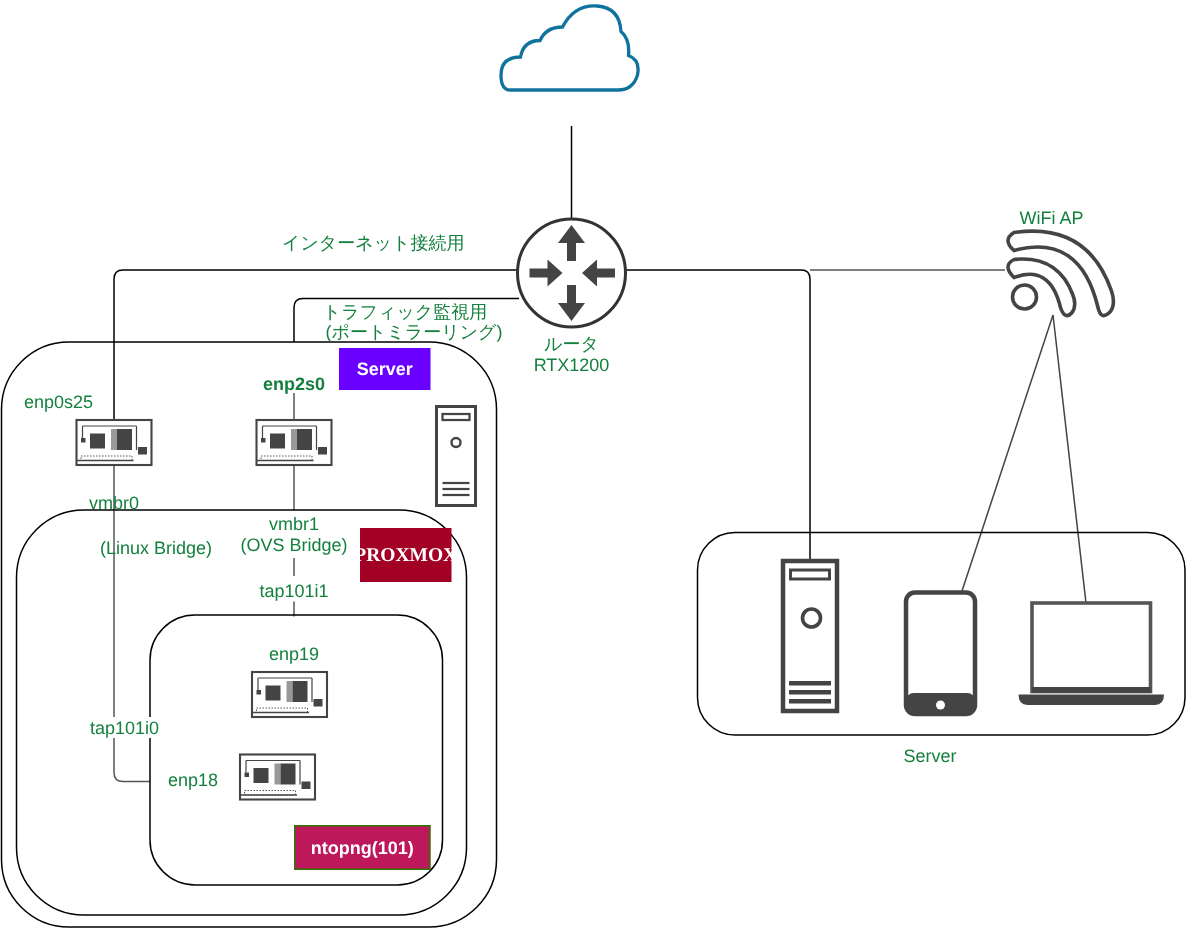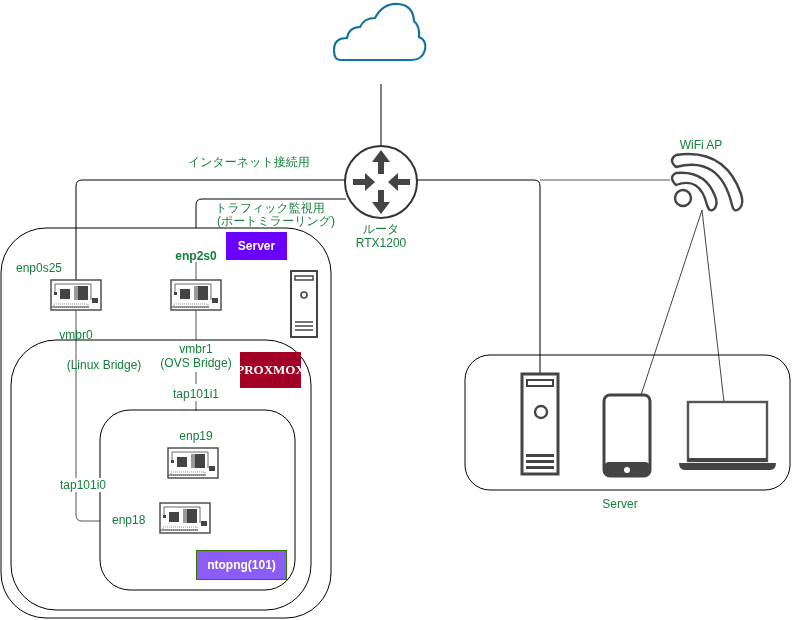--- a/index.html
+++ b/index.html
@@ -120,15 +120,15 @@
 <div class="badge" style="left:240px; top:352px; width:61px; height:36px; background:#A20025; font-family:'Liberation Serif', serif; font-size:13px;">PROXMOX</div>
 <div class="lbl" style="left:36px; top:328px; width:80px;">vmbr0</div>
 <div class="lbl" style="left:36px; top:358px; width:80px;margin-left:28px;">(Linux Bridge)</div>
 <div class="lbl" style="left:156px; top:342px; width:80px;">vmbr1</div>
 <div class="lbl" style="left:156px; top:356px; width:80px;">(OVS Bridge)</div>
 <div class="lbl" style="left:60px; top:458px; background:#fff;margin-top:20px;">tap101i0</div>
 <div class="lbl" style="left:166px; top:387px; width:60px;">tap101i1</div>
 
 <div class="lbl" style="left:166px; top:429px; width:60px;">enp19</div>
 <div class="lbl" style="left:112px; top:513px;">enp18</div>
-<div class="badge" style="left:196px; top:550px; width:91px; height:30px; background:#8b5cf6; border:1px solid #2D7600;">ntopng(101)</div>
+<div class="badge" style="left:196px; top:550px; width:91px; height:30px; background:#be185d; border:1px solid #2D7600;">ntopng(101)</div>
 
 <div class="lbl" style="left:590px; top:497px; width:60px;">Server</div>
 
 </body></html>

